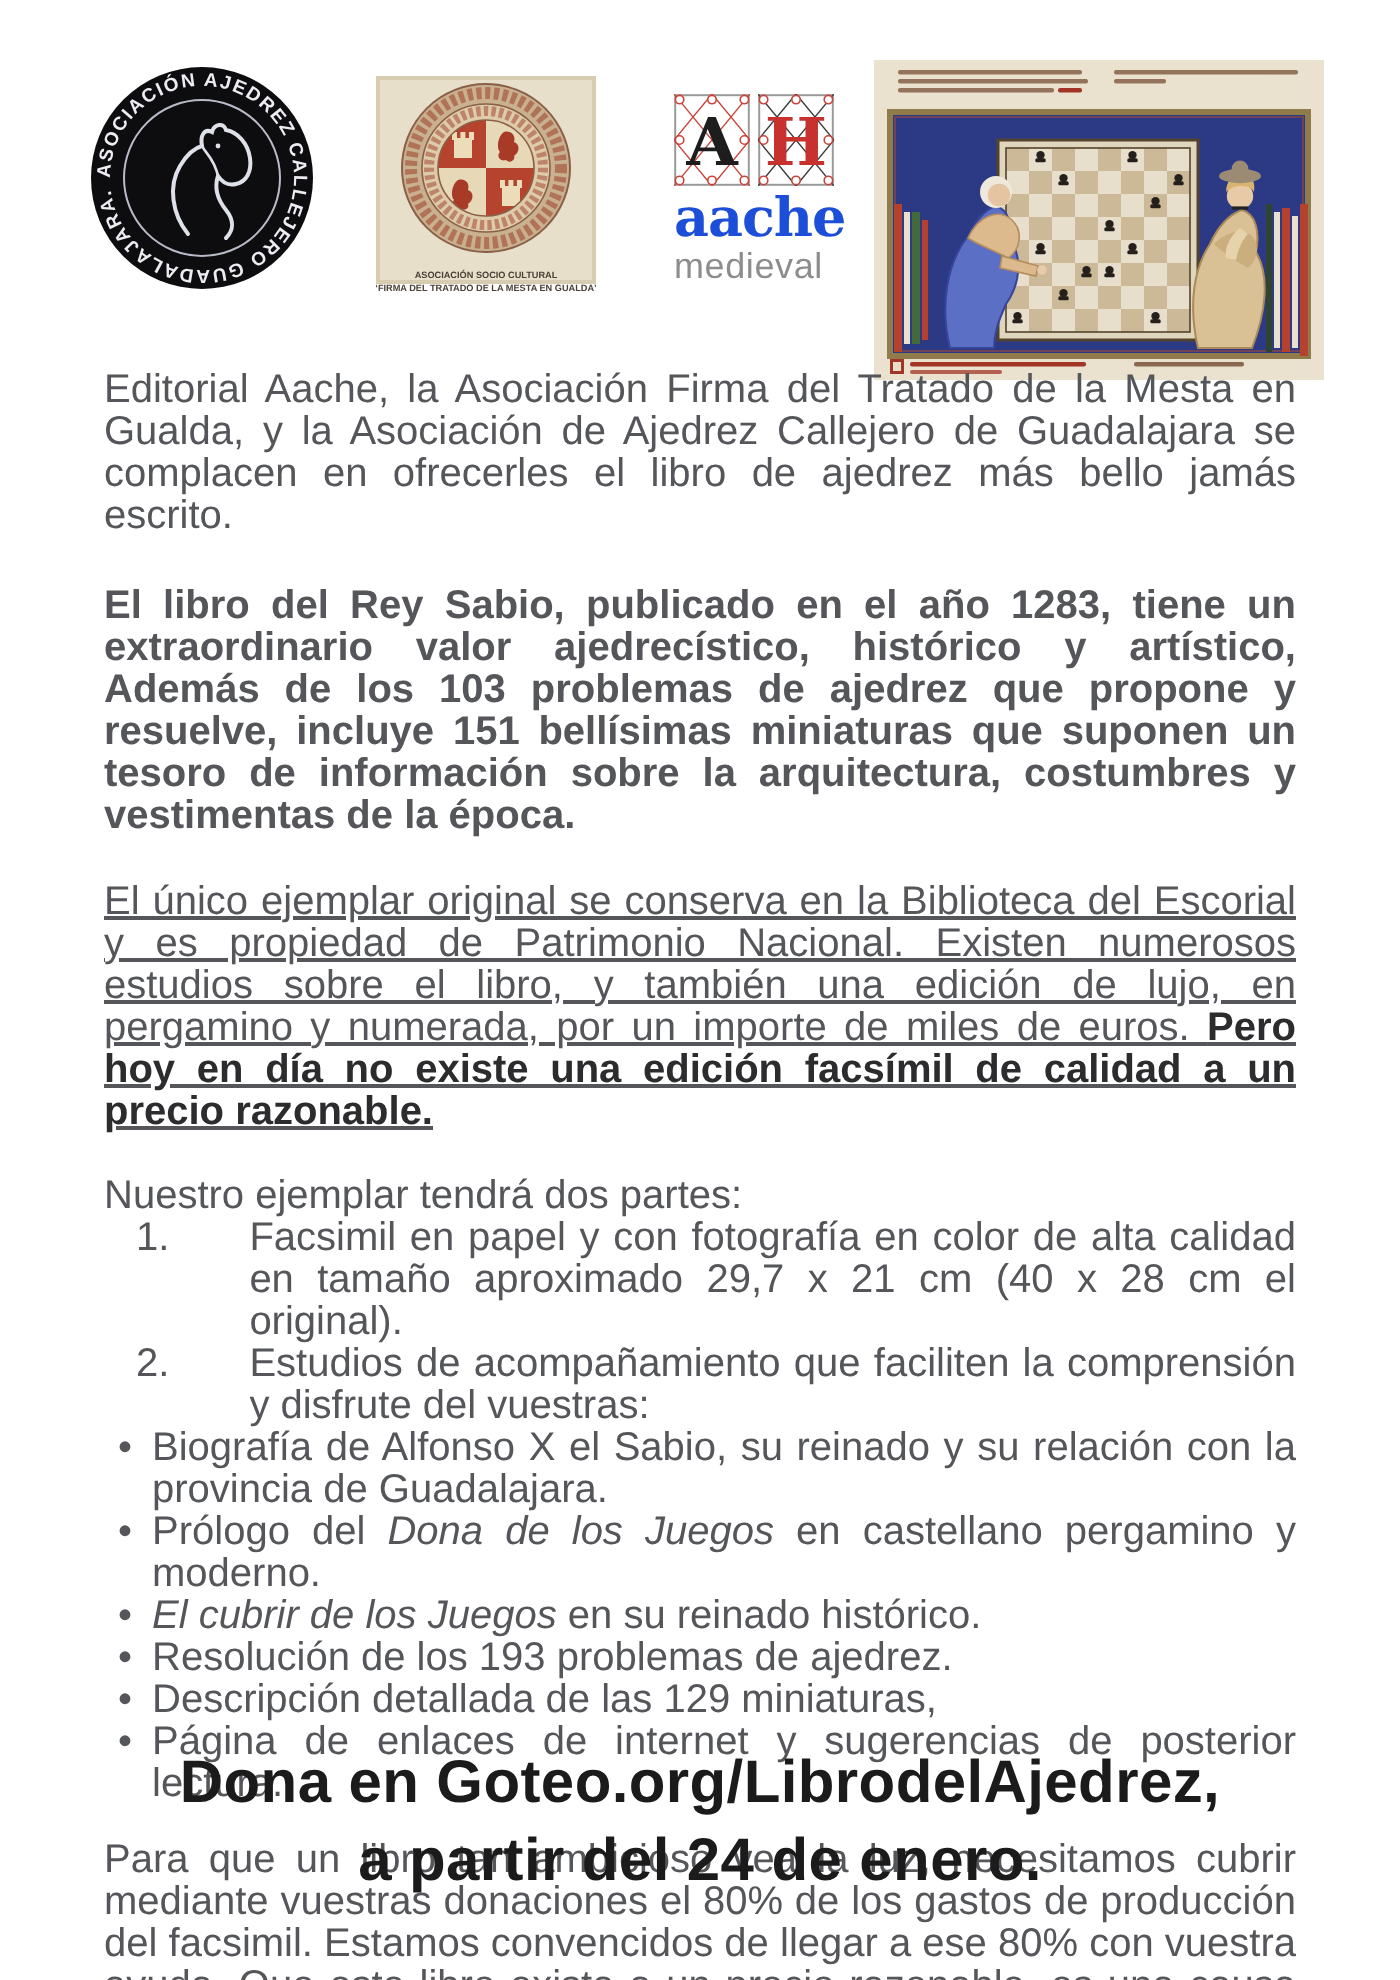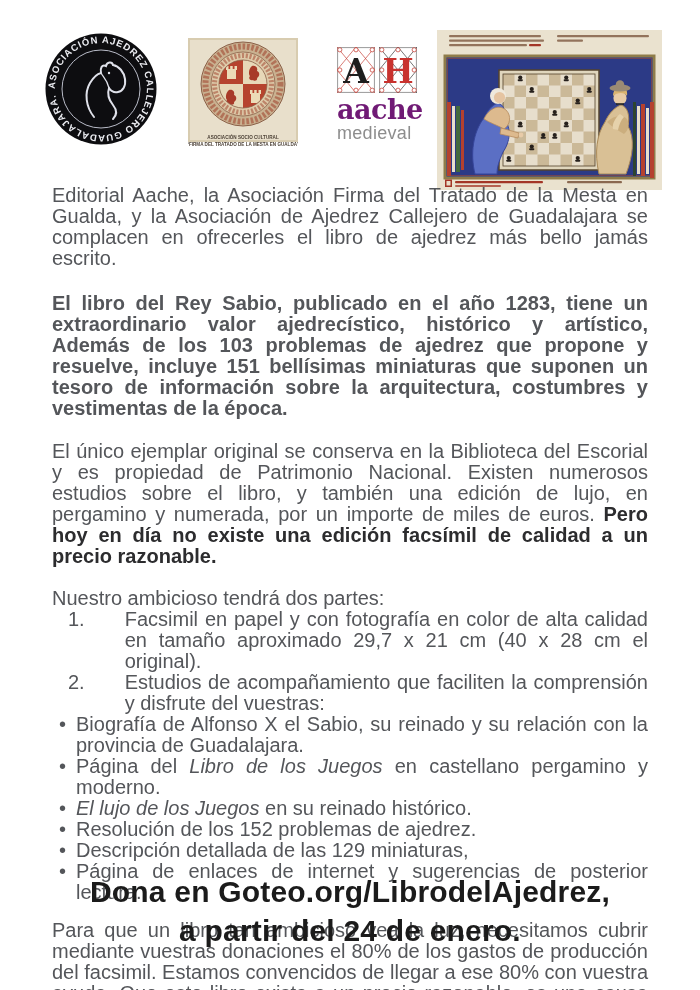--- a/index.html
+++ b/index.html
@@ -7,31 +7,31 @@
     position:relative;width:700px;height:990px;margin:0 auto;background:#ffffff;
     font-family:"Liberation Sans",sans-serif;color:#54565a;overflow:hidden;
   }
   
   .logo-ajedrez{position:absolute;left:45px;top:33px;width:112px;height:112px;}
   .logo-mesta{position:absolute;left:188px;top:38px;width:110px;height:112px;}
   .logo-aache{position:absolute;left:337px;top:47px;width:96px;}
   .aache-tiles{display:flex;gap:4px;}
   .aache-tiles svg{width:38px;height:46px;display:block;}
   .aache-name{font-family:"DejaVu Serif",serif;font-weight:bold;font-size:27px;line-height:27px;
-    color:#701a75;margin-top:3px;letter-spacing:-0.5px;}
+    color:#1d4ed8;margin-top:3px;letter-spacing:-0.5px;}
   .aache-sub{font-size:18px;line-height:19px;color:#8d8d8d;letter-spacing:0.3px;margin-top:1px;}
   .miniature{position:absolute;left:437px;top:30px;width:225px;height:160px;}
   .miniature svg{width:100%;height:100%;display:block;}
   
   .content{position:absolute;left:52px;width:596px;top:185px;
     font-size:20px;line-height:21px;text-align:justify;}
   .content p{margin:0;}
   .p1{margin-bottom:24px !important;}
   .p2{margin-bottom:22px !important;font-weight:bold;}
-  .p3{margin-bottom:21px !important;}
+  .p3{margin-bottom:21px !important;text-decoration:underline;}
   .p3 b{color:#2c2c2e;}
   .list-intro{margin:0 !important;}
   ol.numbered,ul.bullets{margin:0;padding:0;list-style:none;}
   .num-item{display:flex;padding-left:16px;}
   .num-item .num{flex:0 0 auto;white-space:pre;}
   .num-item .ntext{flex:1;text-align:justify;margin-left:40px;}
   .bullet{display:flex;padding-left:7px;}
   .bullet .dot{flex:0 0 17px;}
   .bullet .btext{flex:1;text-align:justify;}
   .p-final{margin-top:17px !important;}
@@ -217,47 +217,47 @@
         <rect x="18" y="155" width="46" height="2" rx="1" fill="#a33527" opacity="0.75"></rect>
         <rect x="130" y="151" width="55" height="2.2" rx="1" fill="#8a6850"></rect>
       </g>
     </svg>
   </div>
 
   <div class="content">
     <p class="p1">Editorial Aache, la Asociación Firma del Tratado de la Mesta en Gualda, y la Asociación de Ajedrez Callejero de Guadalajara se complacen en ofrecerles el libro de ajedrez más bello jamás escrito.</p>
     <p class="p2">El libro del Rey Sabio, publicado en el año 1283, tiene un extraordinario valor ajedrecístico, histórico y artístico, Además de los 103 problemas de ajedrez que propone y resuelve, incluye 151 bellísimas miniaturas que suponen un tesoro de información sobre la arquitectura, costumbres y vestimentas de la época.</p>
     <p class="p3"><span>El único ejemplar original se conserva en la Biblioteca del Escorial y es propiedad de Patrimonio Nacional. Existen numerosos estudios sobre el libro, y también una edición de lujo, en pergamino y numerada, por un importe de miles de euros. </span><b>Pero hoy en día no existe una edición facsímil de calidad a un precio razonable.</b></p>
-    <p class="list-intro">Nuestro ambicioso tendrá dos partes:</p>
+    <p class="list-intro">Nuestro ejemplar tendrá dos partes:</p>
     <ol class="numbered">
       <li class="num-item">
         <span class="num">1.</span>
         <span class="ntext">Facsimil en papel y con fotografía en color de alta calidad en tamaño aproximado 29,7 x 21 cm (40 x 28 cm el original).</span>
       </li>
       <li class="num-item">
         <span class="num">2.</span>
         <span class="ntext">Estudios de acompañamiento que faciliten la comprensión y disfrute del vuestras:</span>
       </li>
     </ol>
     <ul class="bullets">
       <li class="bullet">
         <span class="dot">•</span>
         <span class="btext"><span>Biografía de Alfonso X el Sabio, su reinado y su relación con la provincia de Guadalajara.</span></span>
       </li>
       <li class="bullet">
         <span class="dot">•</span>
-        <span class="btext"><span>Página del </span><i>Libro de los Juegos</i><span> en castellano pergamino y moderno.</span></span>
-      </li>
-      <li class="bullet">
-        <span class="dot">•</span>
-        <span class="btext"><i>El lujo de los Juegos</i><span> en su reinado histórico.</span></span>
-      </li>
-      <li class="bullet">
-        <span class="dot">•</span>
-        <span class="btext"><span>Resolución de los 152 problemas de ajedrez.</span></span>
+        <span class="btext"><span>Prólogo del </span><i>Dona de los Juegos</i><span> en castellano pergamino y moderno.</span></span>
+      </li>
+      <li class="bullet">
+        <span class="dot">•</span>
+        <span class="btext"><i>El cubrir de los Juegos</i><span> en su reinado histórico.</span></span>
+      </li>
+      <li class="bullet">
+        <span class="dot">•</span>
+        <span class="btext"><span>Resolución de los 193 problemas de ajedrez.</span></span>
       </li>
       <li class="bullet">
         <span class="dot">•</span>
         <span class="btext"><span>Descripción detallada de las 129 miniaturas,</span></span>
       </li>
       <li class="bullet">
         <span class="dot">•</span>
         <span class="btext"><span>Página de enlaces de internet y sugerencias de posterior lectura.</span></span>
       </li>
     </ul>

